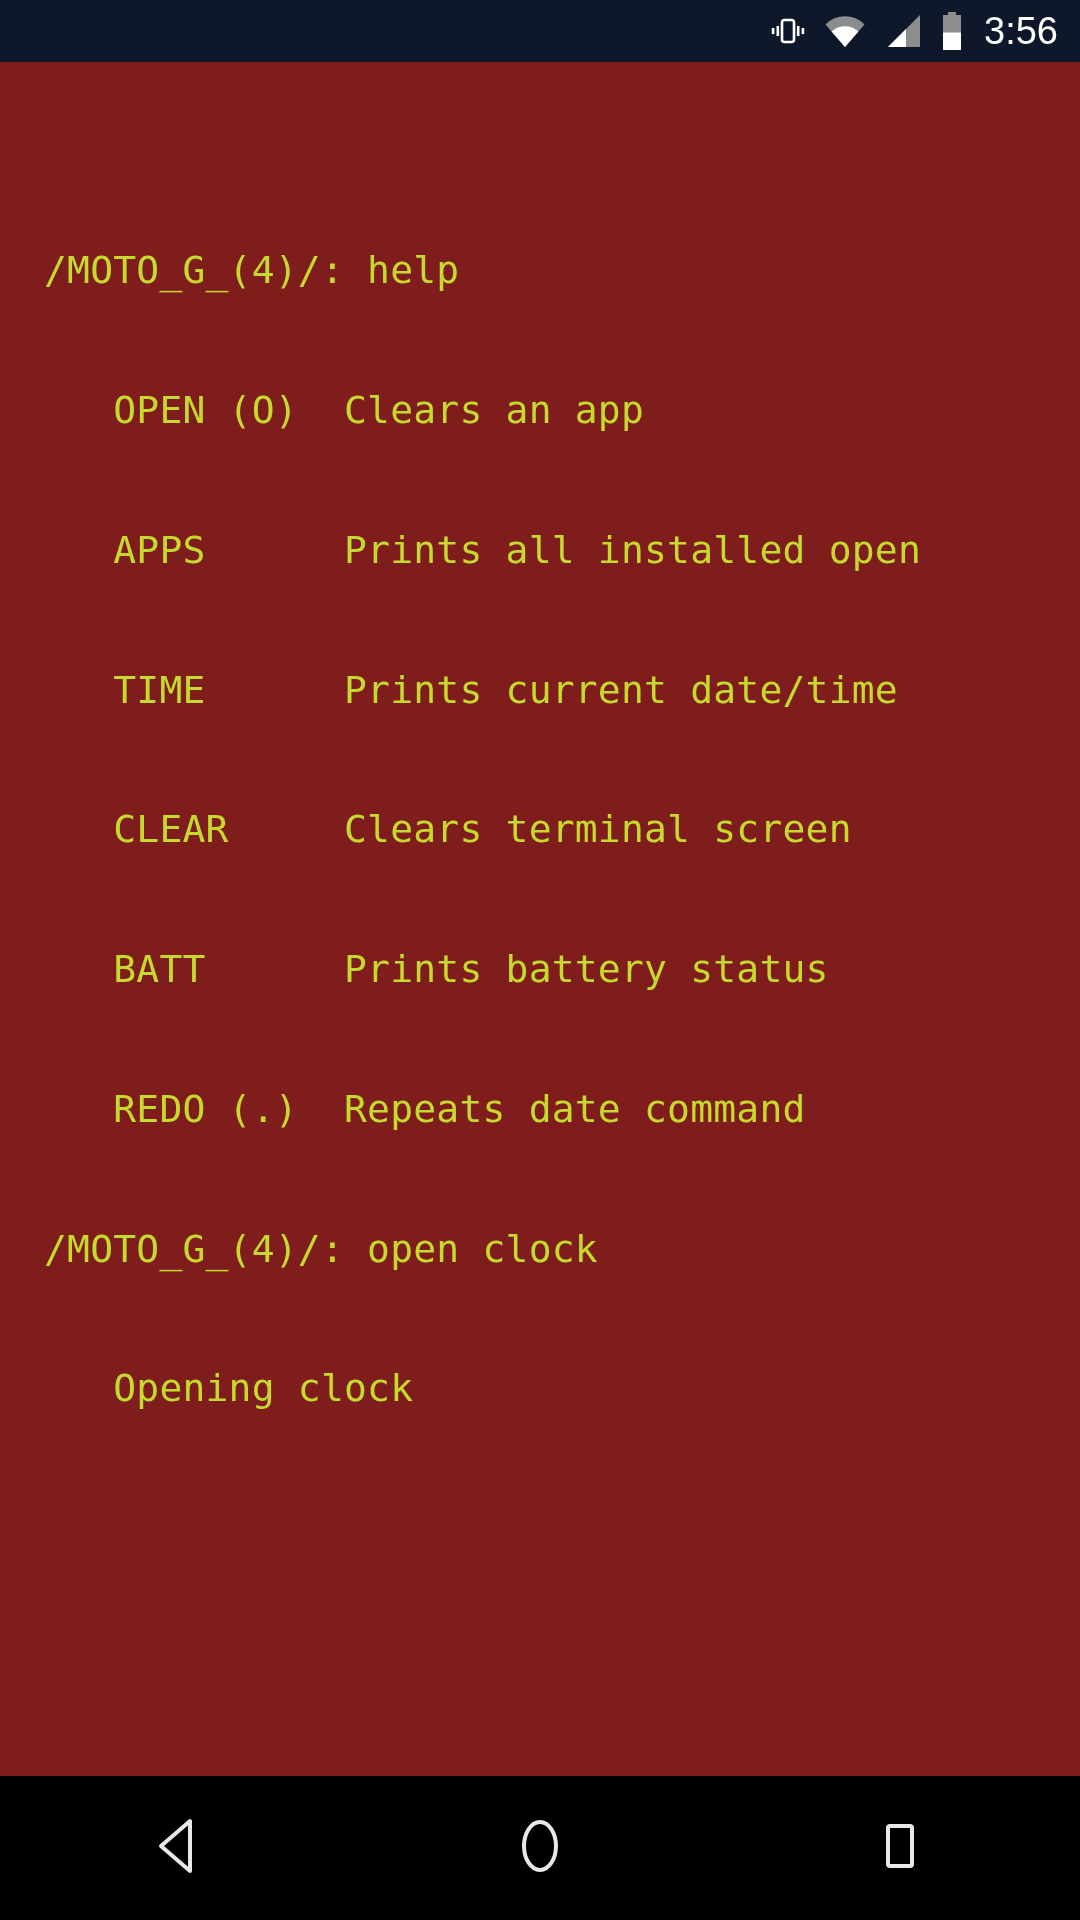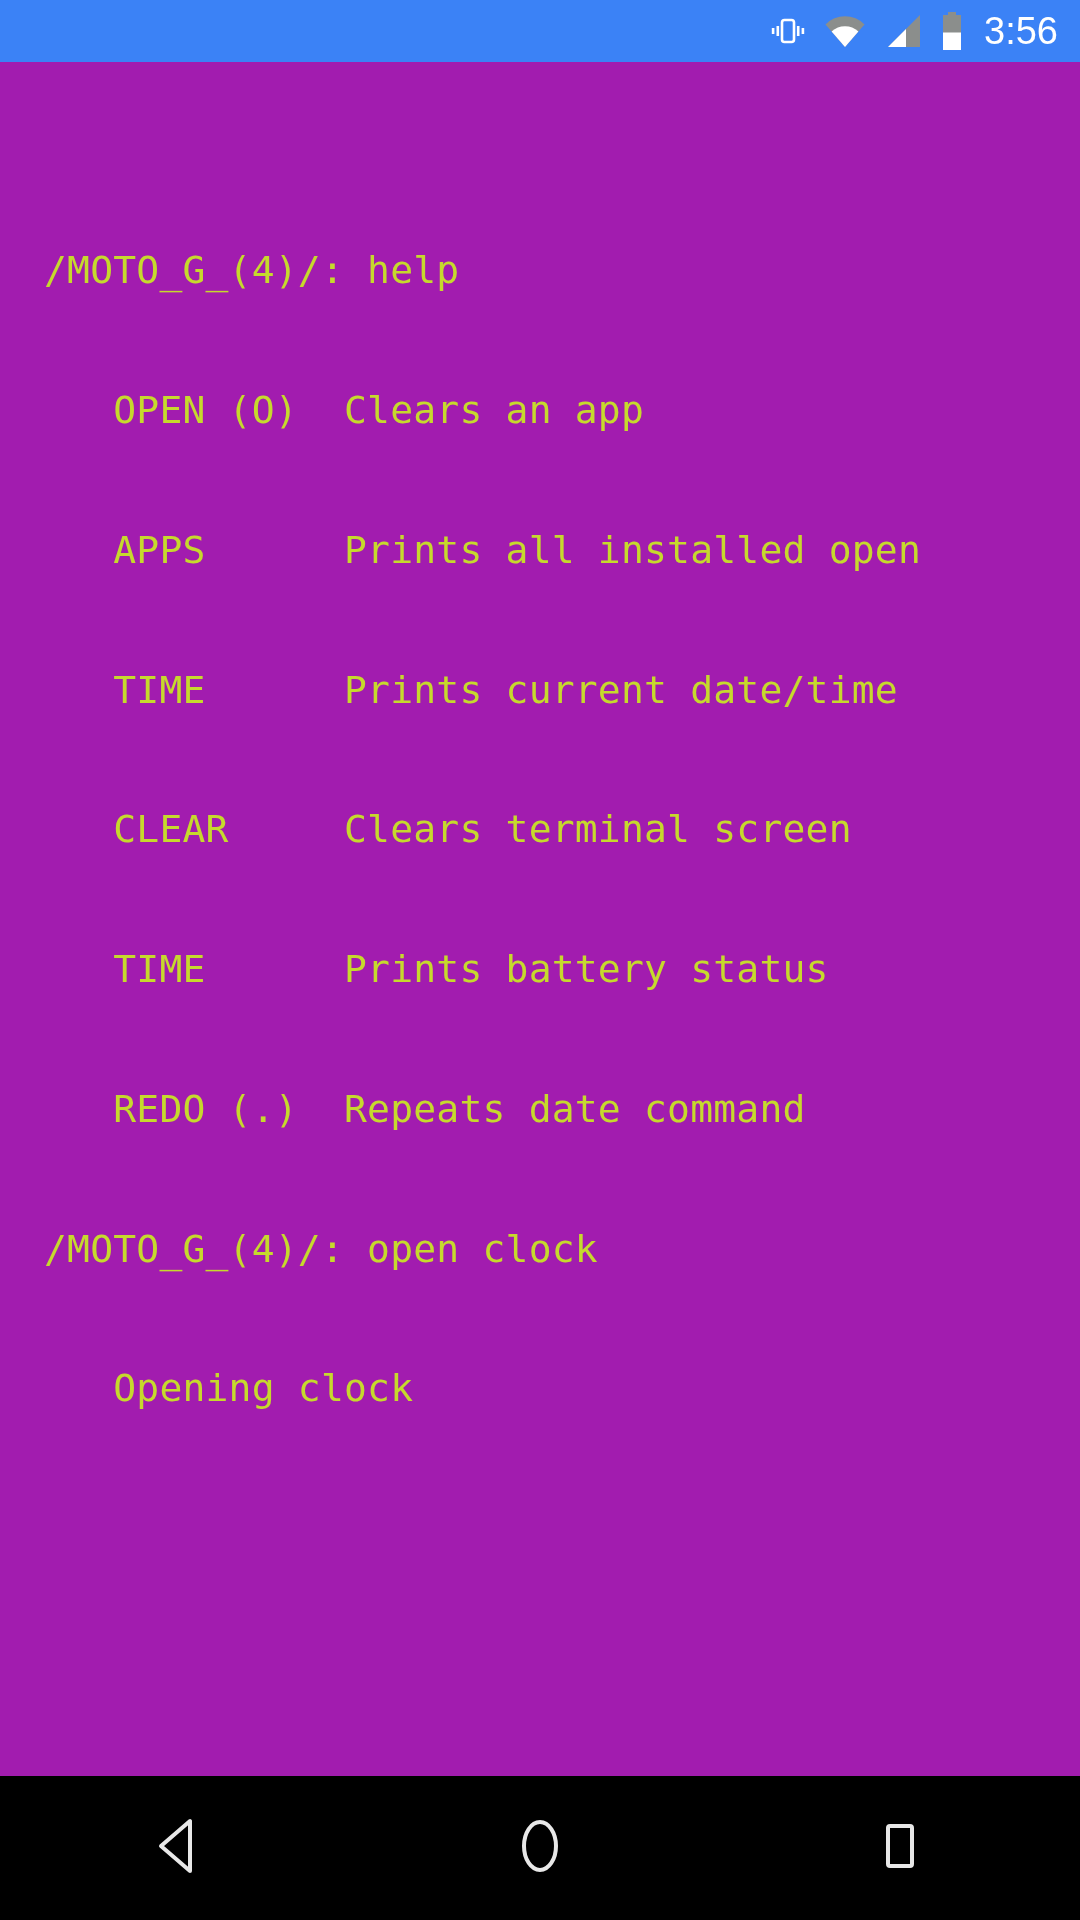--- a/index.html
+++ b/index.html
@@ -19,21 +19,21 @@
     width: 1080px;
     height: 1920px;
     background: #2b2a27;
     display: flex;
     flex-direction: column;
   }
 
   
   .status-bar {
     height: 62px;
-    background: #3b82f6;
+    background: #0f172a;
     display: flex;
     align-items: center;
     justify-content: flex-end;
     padding: 0 22px 0 0;
     box-sizing: border-box;
     flex: none;
   }
   .status-icons {
     display: flex;
     align-items: center;
@@ -49,21 +49,21 @@
     font-size: 38px;
     line-height: 38px;
     margin-left: 20px;
     letter-spacing: 0px;
     font-weight: 400;
   }
 
   
   .terminal {
     flex: 1 1 auto;
-    background: #a21caf;
+    background: #7f1d1d;
     padding: 92px 0 0 0;
     box-sizing: border-box;
     overflow: hidden;
   }
   .term-lines {
     margin: 0;
     padding: 0 20px 0 44px;
     color: #c6d92d;
     font-family: "DejaVu Sans Mono", monospace;
     font-size: 38px;
@@ -137,21 +137,21 @@
     <span class="status-clock">3:56</span>
   </div>
 
   <div class="terminal">
     <div class="term-lines">
       <div class="term-line">/MOTO_G_(4)/: help</div>
       <div class="term-line">   OPEN (O)  Clears an app</div>
       <div class="term-line">   APPS      Prints all installed open</div>
       <div class="term-line">   TIME      Prints current date/time</div>
       <div class="term-line">   CLEAR     Clears terminal screen</div>
-      <div class="term-line">   TIME      Prints battery status</div>
+      <div class="term-line">   BATT      Prints battery status</div>
       <div class="term-line">   REDO (.)  Repeats date command</div>
       <div class="term-line">/MOTO_G_(4)/: open clock</div>
       <div class="term-line">   Opening clock</div>
       
       
       
       
       
     </div>
   </div>

